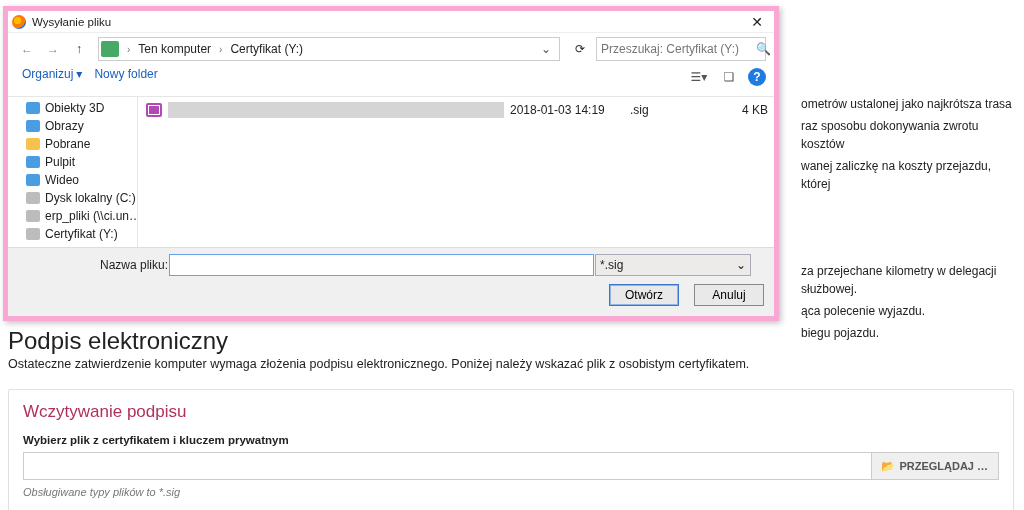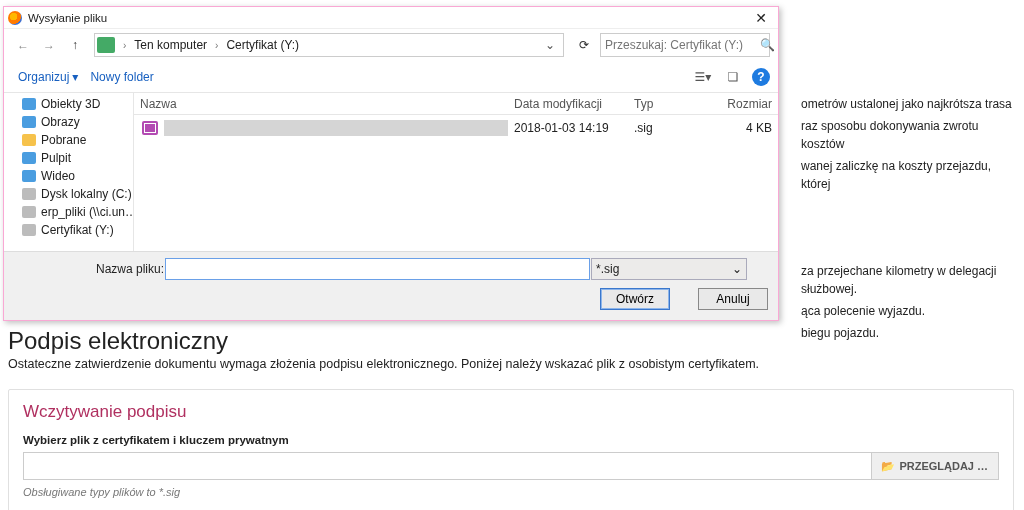--- a/index.html
+++ b/index.html
@@ -14,40 +14,40 @@
   .sig-section .sub { font-size: 12.5px; margin-bottom: 18px; }
   .sig-panel { border: 1px solid #e0e0e0; border-radius: 2px; padding: 12px 14px 14px 14px; background: #fff; }
   .sig-panel h2 { color: #b03060; font-size: 17px; font-weight: 400; margin-bottom: 12px; }
   .sig-panel .lbl { font-weight: 700; font-size: 11.5px; margin-bottom: 6px; }
   .sig-row { display: flex; gap: 0; }
   .sig-input { flex: 1; border: 1px solid #ccc; height: 28px; padding: 0 6px; font-size: 12px; }
   .sig-browse { border: 1px solid #ccc; border-left: none; background: #efefef; height: 28px; padding: 0 10px; font-size: 11px; font-weight: 700; color: #555; cursor: pointer; display: flex; align-items: center; gap: 4px; }
   .sig-hint { font-size: 11px; color: #777; margin-top: 6px; font-style: italic; }
 
   
-  .dlg { position: absolute; top: 6px; left: 3px; width: 776px; height: 315px; border: 1px solid #f9a8d4; box-shadow: 2px 2px 6px rgba(0,0,0,.25); background: #fff; display: flex; flex-direction: column; }
+  .dlg { position: absolute; top: 6px; left: 3px; width: 776px; height: 315px; border: 5px solid #f9a8d4; box-shadow: 2px 2px 6px rgba(0,0,0,.25); background: #fff; display: flex; flex-direction: column; }
   .dlg-title { display: flex; align-items: center; height: 22px; padding: 0 4px; background: #fff; border-bottom: 1px solid #eee; }
   .dlg-title .ffx { width: 14px; height: 14px; background: radial-gradient(circle at 40% 40%, #ffb800 0 30%, #ff7a00 33% 60%, #4070d0 63% 100%); border-radius: 50%; margin-right: 6px; }
   .dlg-title .t { font-size: 11.5px; flex: 1; }
   .dlg-title .close { width: 26px; text-align: center; font-size: 14px; cursor: pointer; font-family: Arial; }
 
   .dlg-nav { display: flex; align-items: center; height: 32px; padding: 2px 8px; gap: 4px; }
   .nav-btn { width: 22px; height: 22px; display:flex; align-items:center; justify-content:center; color:#888; cursor: default; }
   .nav-btn.enabled { color:#333; cursor:pointer; }
   .crumb-box { flex: 1; border: 1px solid #ccc; height: 24px; display: flex; align-items: center; padding: 0 2px; margin: 0 4px; }
   .crumb-box .ic { width: 18px; height: 16px; background: #4a6; border-radius: 2px; margin-right: 4px; }
   .crumb-box .seg { padding: 0 4px; font-size: 12px; cursor: pointer; }
   .crumb-box .chev { color:#777; padding: 0 4px; font-size: 10px; }
   .crumb-box .dd { margin-left: auto; padding: 0 6px; color:#555; cursor:pointer; }
   .refresh { width: 24px; text-align: center; cursor:pointer; color:#333; }
   .search { border: 1px solid #ccc; width: 170px; height: 24px; display:flex; align-items:center; padding: 0 4px; }
   .search input { border:none; outline:none; font-size:12px; flex:1; color:#888; }
   .search .sico { color:#555; font-size:12px; }
 
-  .dlg-toolbar { display:flex; align-items:center; height: 32px; padding: 2px 8px; border-bottom:1px solid #e6e6e6; }
+  .dlg-toolbar { display:flex; align-items:flex-start; height: 32px; padding: 2px 8px; border-bottom:1px solid #e6e6e6; }
   .dlg-toolbar .tool { font-size:12px; color:#1860c0; cursor:pointer; padding: 0 6px; display:flex; align-items:center; gap:3px;}
   .dlg-toolbar .right { margin-left:auto; display:flex; align-items:center; gap:8px; }
   .tb-ic { width:22px; height:20px; display:flex; align-items:center; justify-content:center; cursor:pointer; color:#555;}
   .help { width:18px;height:18px;border-radius:50%;background:#1e7be0;color:#fff;display:flex;align-items:center;justify-content:center;font-size:12px;font-weight:700;cursor:pointer;}
 
   .dlg-body { flex:1; display:flex; overflow:hidden; }
   .tree { width:130px; border-right:1px solid #e6e6e6; overflow-y:auto; padding-top:2px; position:relative; }
   .tree::-webkit-scrollbar{width:14px;} .tree::-webkit-scrollbar-thumb{background:#c8c8c8;border-radius:2px;}
   .tree-item { display:flex; align-items:center; gap:5px; padding:2px 0 2px 18px; font-size:12px; cursor:pointer; white-space:nowrap; }
   .t-ico { width:14px; height:12px; border-radius:2px; flex:none; }
@@ -64,42 +64,42 @@
   .list-row .ri { width:16px;height:14px;background:#b34ab3;border-radius:2px;margin:0 6px 0 8px; position:relative;}
   .list-row .ri::after{content:"";position:absolute;inset:2px;border:1px solid #fff;}
   .list-row .nm{flex:1; padding:1px 4px; min-width:0;}
   .list-row .mod{width:120px;padding:0 6px;} .list-row .ty{width:80px;padding:0 6px;} .list-row .sz{width:70px;text-align:right;padding:0 6px;}
 
   .dlg-foot { padding:6px 10px 10px 10px; background:#f0f0f0; border-top:1px solid #ddd; }
   .fn-row { display:flex; align-items:center; gap:1px; margin-bottom:8px;}
   .fn-row label{font-size:12px; width:150px; text-align:right;}
   .fn-row .fn-input{ width: 425px; height:22px; border:1px solid #6aa0e8; outline:none; padding:0 4px; font-size:12px;}
   .fn-row .filter{ width:156px; height:22px; border:1px solid #aab; background:#ecebea; padding:0 4px; font-size:12px; display:flex; align-items:center; justify-content:space-between; cursor:pointer;}
-  .btn-row{ display:flex; justify-content:flex-end; gap:28px;}
+  .btn-row{ display:flex; justify-content:flex-end; gap:15px;}
   .btn{ width:70px;height:22px;border:1px solid #888;background:#e9e9e9;font-size:12px;cursor:pointer;}
   .btn.primary{ border:1px solid #3a77cc; box-shadow: 0 0 0 1px #8db5ea inset;}
 </style>
 </head>
 <body>
 
 <div class="page-bg">
   <p>ometrów ustalonej jako najkrótsza trasa</p>
   <p>raz sposobu dokonywania zwrotu kosztów</p>
   <p>wanej zaliczkę na koszty przejazdu, której</p>
   <p>&nbsp;</p>
   <p>&nbsp;</p>
   <p>&nbsp;</p>
   <p>za przejechane kilometry w delegacji służbowej.</p>
   <p>ąca polecenie wyjazdu.</p>
   <p>biegu pojazdu.</p>
 </div>
 
 <div class="sig-section">
   <h1>Podpis elektroniczny</h1>
-  <p class="sub">Ostateczne zatwierdzenie dokumentu wymaga złożenia podpisu elektronicznego. Poniżej należy wskazać plik z osobistym certyfikatem.</p>
+  <p class="sub">Ostateczne zatwierdzenie komputer wymaga złożenia podpisu elektronicznego. Poniżej należy wskazać plik z osobistym certyfikatem.</p>
   <div class="sig-panel">
     <h2>Wczytywanie podpisu</h2>
     <div class="lbl">Wybierz plik z certyfikatem i kluczem prywatnym</div>
     <div class="sig-row">
       <input class="sig-input" style="">
       <button class="sig-browse">
         <span>📂</span>
         <span>PRZEGLĄDAJ …</span>
       </button>
     </div>
@@ -187,26 +187,20 @@
       <div class="tree-item">
           <span class="t-ico t-drv"></span>
           <span>erp_pliki (\\ci.un…</span>
         </div>
       <div class="tree-item">
           <span class="t-ico t-drv"></span>
           <span>Certyfikat (Y:)</span>
         </div>
     </div>
     <div class="list">
-      <div class="list-head">
-        <div class="col-name">Nazwa</div>
-        <div class="col-mod">Data modyfikacji</div>
-        <div class="col-type">Typ</div>
-        <div class="col-size">Rozmiar</div>
-      </div>
       <div class="list-row sel">
         <span class="ri"></span>
         <span class="nm">&nbsp;</span>
         <span class="mod">2018-01-03 14:19</span>
         <span class="ty">.sig</span>
         <span class="sz">4 KB</span>
       </div>
     </div>
   </div>
 

